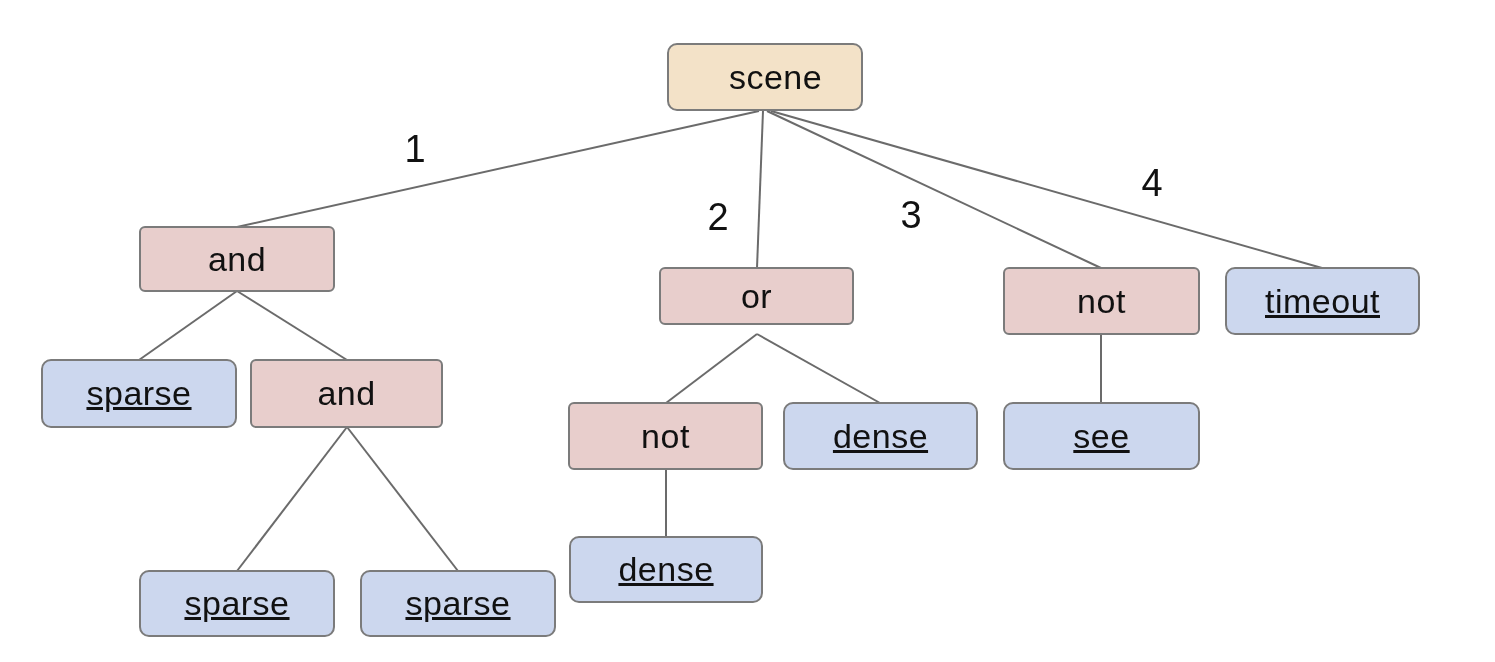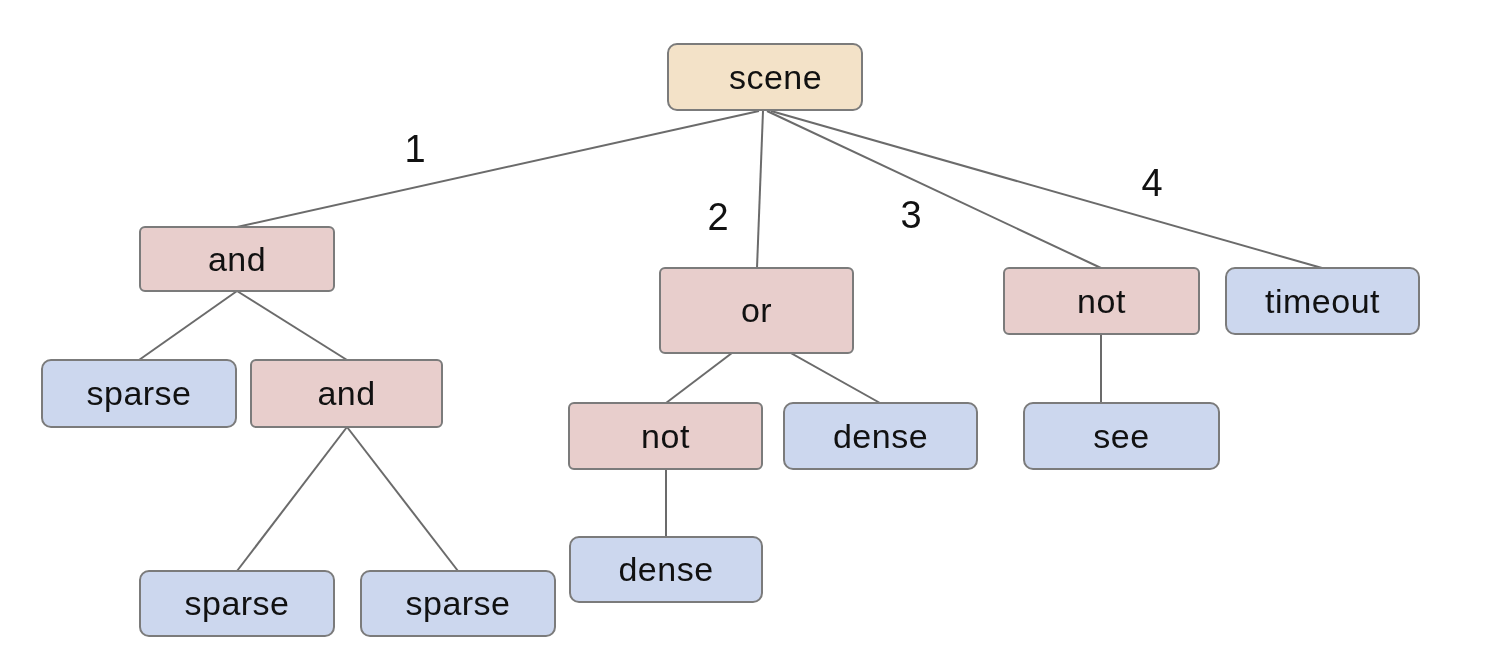--- a/index.html
+++ b/index.html
@@ -33,21 +33,21 @@
     border-radius: 10px;
     display: flex;
     align-items: center;
     justify-content: center;
     font-size: 34px;
     color: var(--text, #111111);
     letter-spacing: 0.5px;
   }
   .node.root     { background: var(--root-fill, #f3e2c8); padding-left: 21px; }
   .node.operator { background: var(--operator-fill, #e8cecc); border-radius: 6px; }
-  .node.leaf     { background: var(--leaf-fill, #ccd7ee); }
+  .node.leaf     { background: var(--leaf-fill, #ccd7ee); text-decoration: underline; }
   .edge-label {
     position: absolute;
     transform: translate(-50%, -50%);
     font-size: 38px;
     color: var(--text, #111111);
   }
 </style>
 </head>
 <body>
 
@@ -68,25 +68,25 @@
     <line class="edge" x1="666" y1="469" x2="666" y2="538"></line>
   </svg>
 
   <div class="edge-label" style="left:415px;  top:149px;">1</div>
   <div class="edge-label" style="left:718px;  top:217px;">2</div>
   <div class="edge-label" style="left:911px;  top:215px;">3</div>
   <div class="edge-label" style="left:1152px; top:183px;">4</div>
 
   <div class="node root" style="left:667px;  top:43px;  width:196px; height:68px;">scene</div>
   <div class="node operator" style="left:139px;  top:226px; width:196px; height:66px;">and</div>
-  <div class="node operator" style="left:659px;  top:267px; width:195px; height:87px;">or</div>
+  <div class="node operator" style="left:659px;  top:267px; width:195px; height:58px;">or</div>
   <div class="node operator" style="left:1003px; top:267px; width:197px; height:68px;">not</div>
   <div class="node leaf" style="left:1225px; top:267px; width:195px; height:68px;">timeout</div>
   <div class="node leaf" style="left:41px;   top:359px; width:196px; height:69px;">sparse</div>
   <div class="node operator" style="left:250px;  top:359px; width:193px; height:69px;">and</div>
   <div class="node operator" style="left:568px;  top:402px; width:195px; height:68px;">not</div>
   <div class="node leaf" style="left:783px;  top:402px; width:195px; height:68px;">dense</div>
-  <div class="node leaf" style="left:1003px; top:402px; width:197px; height:68px;margin-left:20px;">see</div>
+  <div class="node leaf" style="left:1003px; top:402px; width:197px; height:68px;">see</div>
   <div class="node leaf" style="left:569px;  top:536px; width:194px; height:67px;">dense</div>
   <div class="node leaf" style="left:139px;  top:570px; width:196px; height:67px;">sparse</div>
   <div class="node leaf" style="left:360px;  top:570px; width:196px; height:67px;">sparse</div>
 
 </div>
 
 </body></html>

